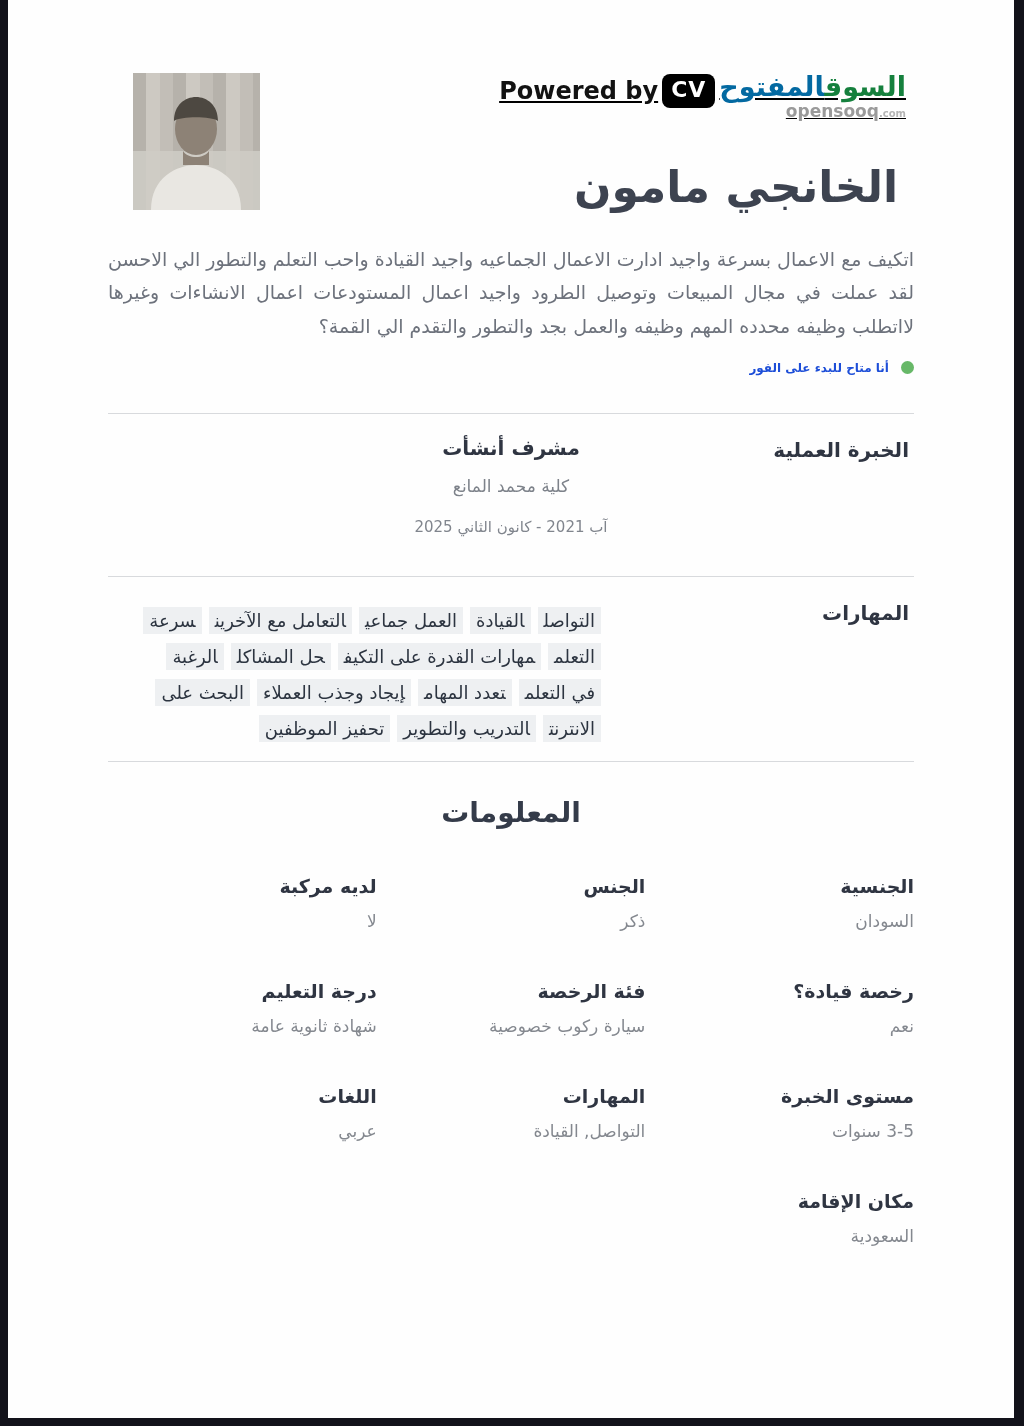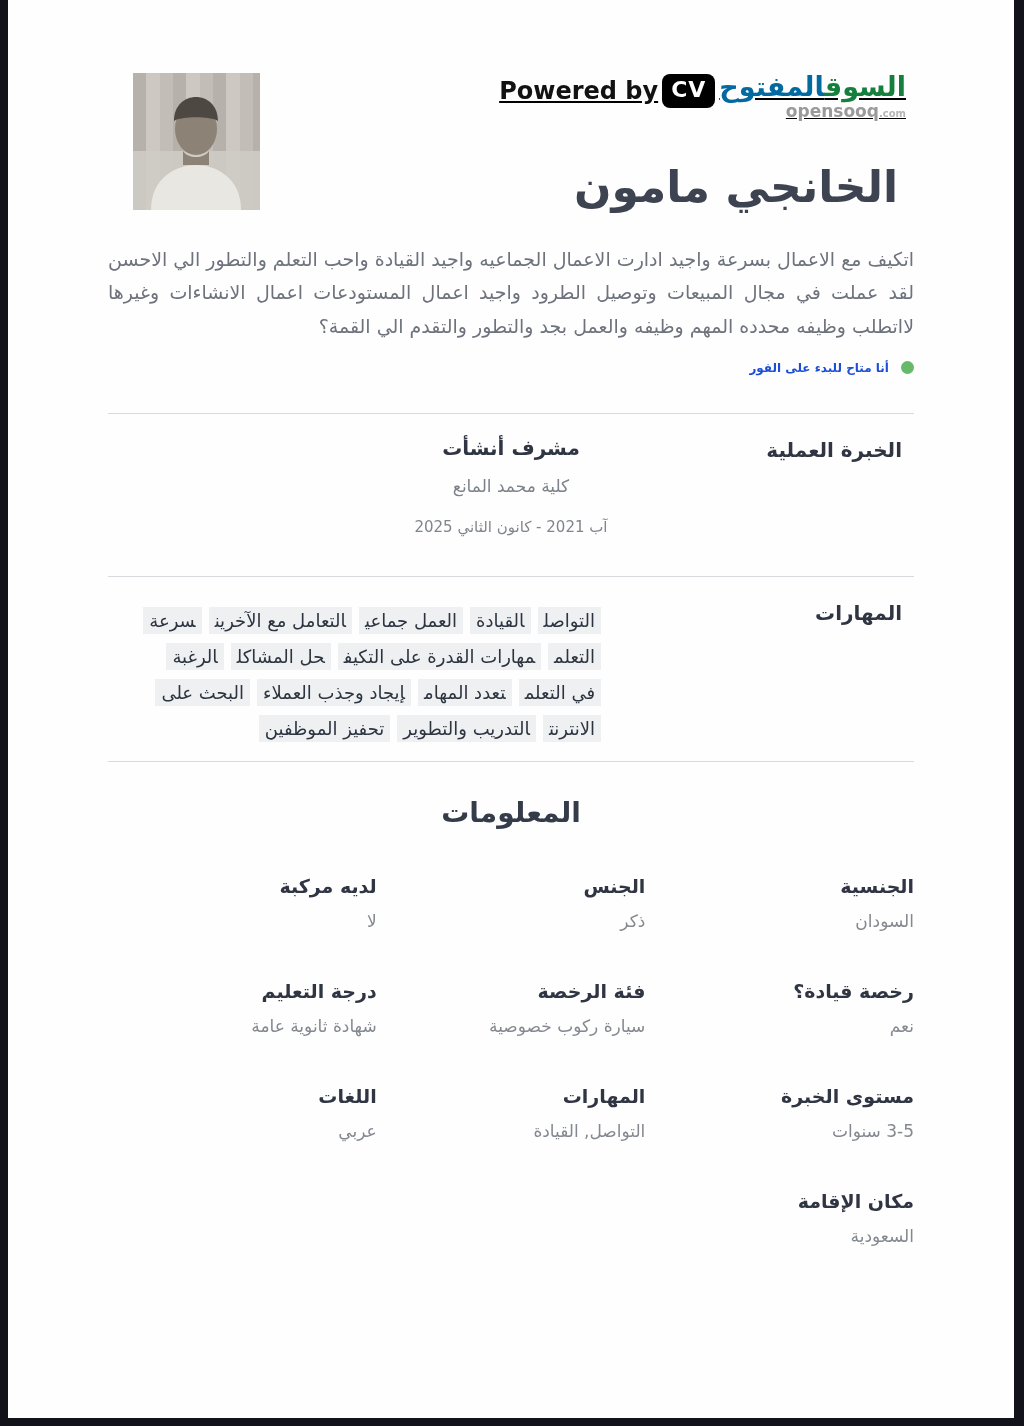--- a/index.html
+++ b/index.html
@@ -25,21 +25,21 @@
 
   
   .summary{margin:0;font-size:19px;line-height:1.75;color:#6d727c;text-align:justify;}
   .availability{margin-top:18px;display:flex;align-items:center;font-size:12px;font-weight:bold;color:#1d4ed8;}
   .dot{width:13px;height:13px;border-radius:50%;margin-left:12px;flex:0 0 auto;}
 
   .divider{border:none;border-top:1px solid #d8dadd;margin:38px 0 0 0;}
 
   
   .section{position:relative;}
-  .section-label{position:absolute;right:12px;top:24px;font-size:20px;font-weight:bold;color:#2f3542;}
+  .section-label{position:absolute;right:5px;top:24px;font-size:20px;font-weight:bold;color:#2f3542;}
   .exp-content{text-align:center;padding:22px 0 40px 0;}
   .exp-title{font-size:20px;font-weight:bold;color:#2f3542;margin:0;}
   .exp-company{font-size:17px;color:#7d828a;margin:16px 0 0 0;}
   .exp-period{font-size:15px;color:#80858d;margin:22px 0 0 0;}
 
   .skills-wrap{padding:26px 0 14px 0;}
   .tags{width:452px;margin-right:313px;text-align:right;font-size:18px;line-height:36px;color:#2c3440;}
   .tag{background:#eef0f2;padding:3px 6px;margin-left:7px;
     -webkit-box-decoration-break:clone;box-decoration-break:clone;}
 

